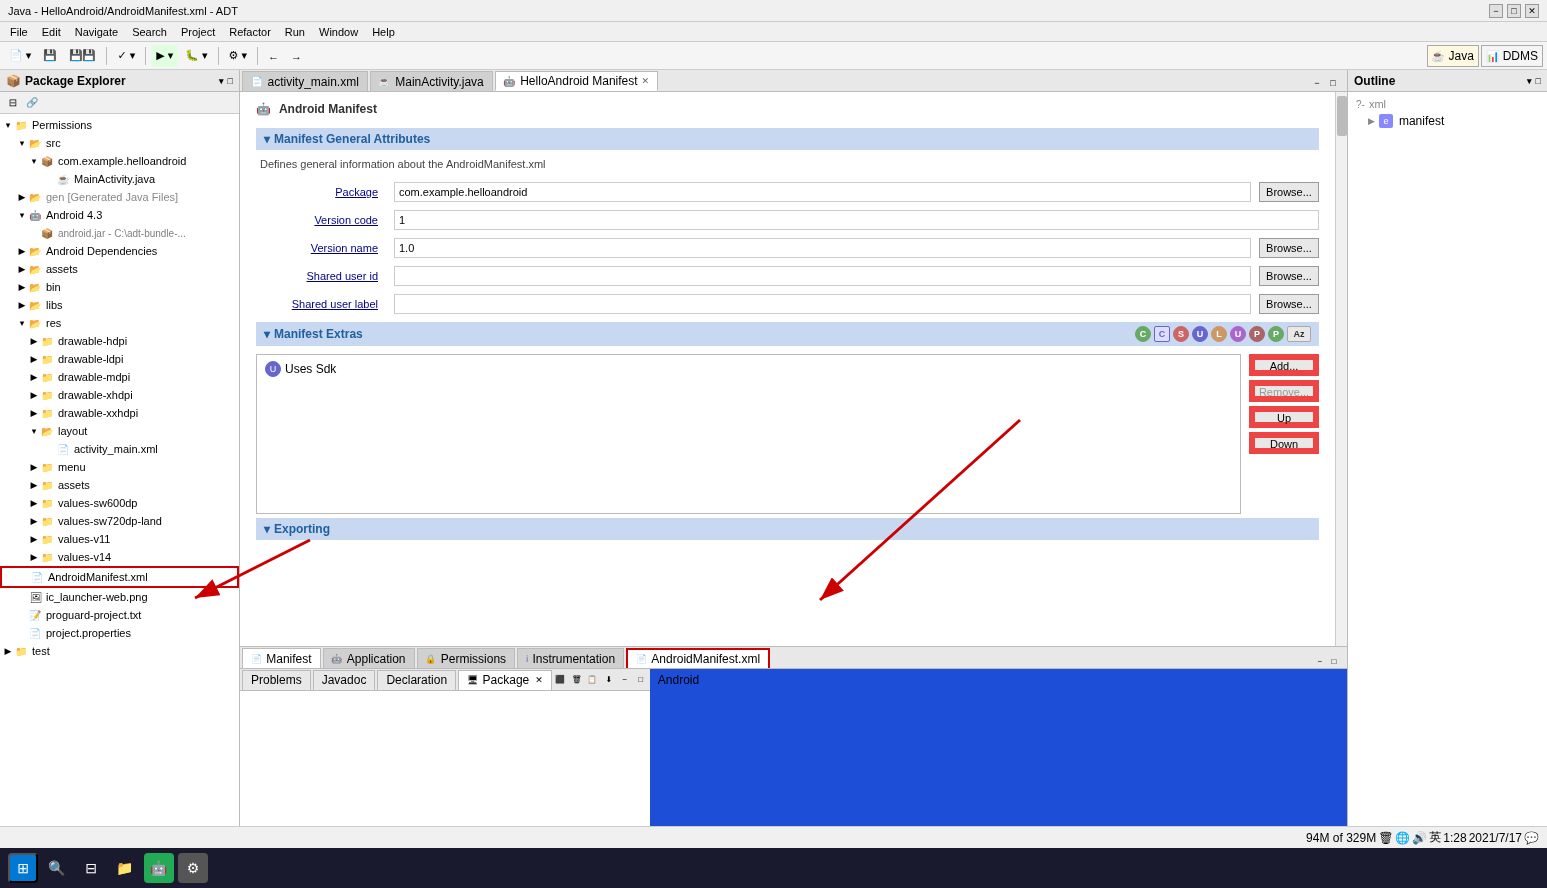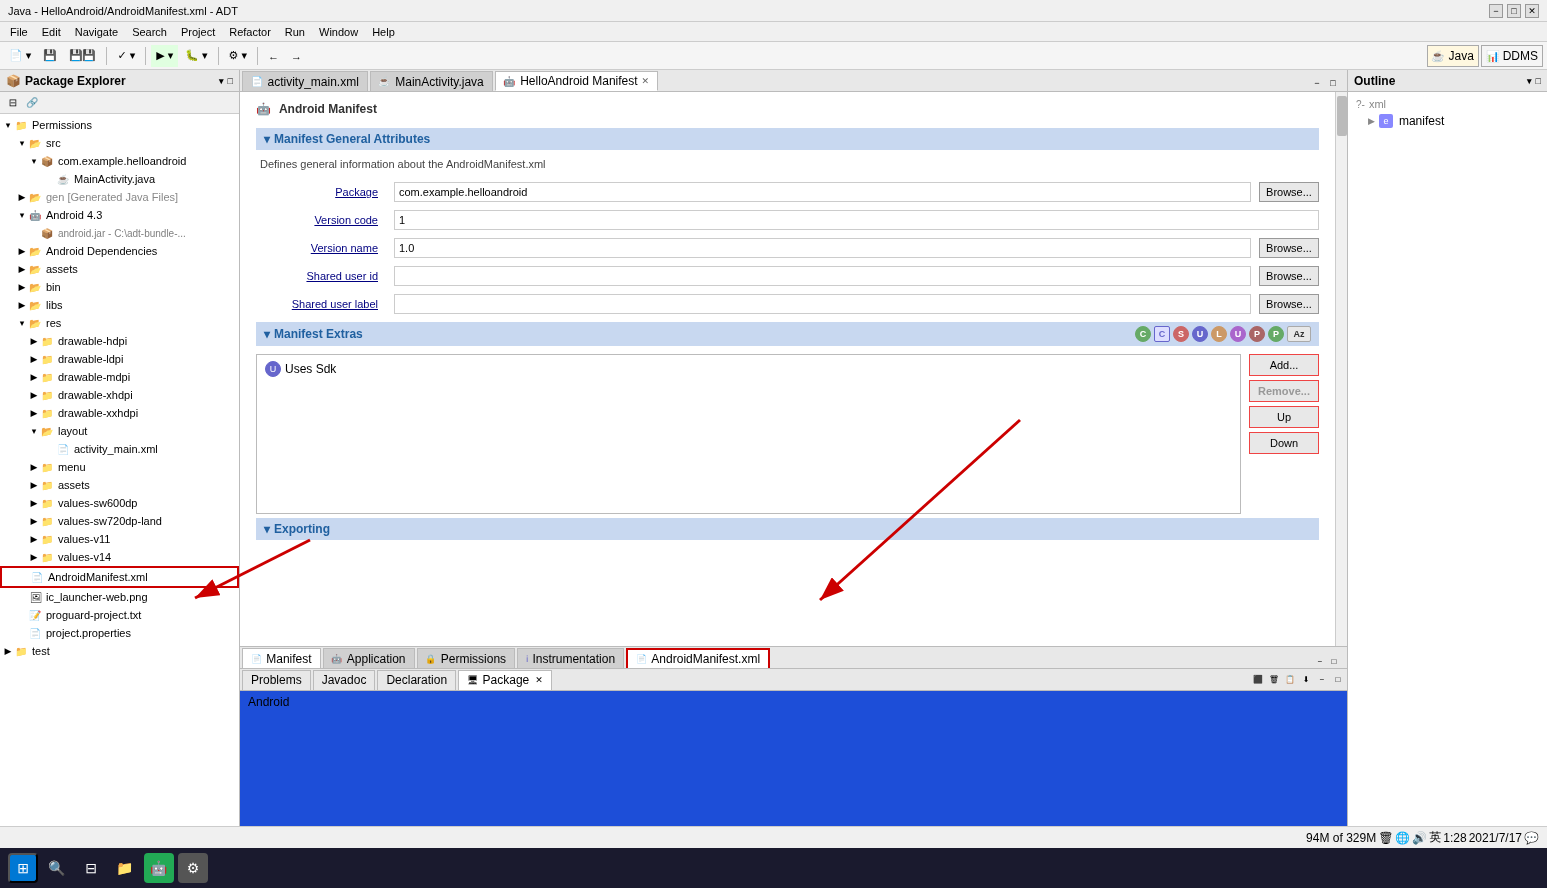--- a/index.html
+++ b/index.html
@@ -256,26 +256,26 @@
       padding: 4px;
     }
     .extras-buttons {
       display: flex;
       flex-direction: column;
       gap: 4px;
     }
     .extras-action-btn {
       width: 70px;
       height: 22px;
-      border: 1px solid #ef4444;
+      border: 6px solid #ef4444;
       background: #e8e8e8;
       cursor: pointer;
       font-size: 11px;
     }
-    .extras-action-btn:disabled { color: #999; cursor: default; font-weight: bold; }
+    .extras-action-btn:disabled { color: #999; cursor: default; }
 
     .uses-sdk-item {
       display: flex;
       align-items: center;
       gap: 4px;
       font-size: 11px;
       padding: 2px 4px;
     }
     .manifest-bottom-tabs {
       background: #e8e8e8;
@@ -758,21 +758,21 @@
           <div class="manifest-bottom-tab highlighted" style="border:2px solid #cc0000; border-bottom:none; background:white;">
             <span style="font-size:9px; color:#c00;">📄</span>
             <span>AndroidManifest.xml</span>
           </div>
           <div style="flex:1; display:flex; align-items:center; justify-content:flex-end; padding-right:4px;">
             <button style="width:14px;height:14px;border:none;background:transparent;font-size:8px;cursor:pointer;">−</button>
             <button style="width:14px;height:14px;border:none;background:transparent;font-size:8px;cursor:pointer;">□</button>
           </div>
         </div>
 
-        <div style="display:flex; flex-direction:column; flex:1; overflow:hidden;">
+        <div style="display:flex; flex-direction:row; flex:1; overflow:hidden;">
           <div class="console-area">
             <div class="console-tab">
               <span>Problems</span>
             </div>
             <div class="console-tab">
               <span>Javadoc</span>
             </div>
             <div class="console-tab">
               <span>Declaration</span>
             </div>

